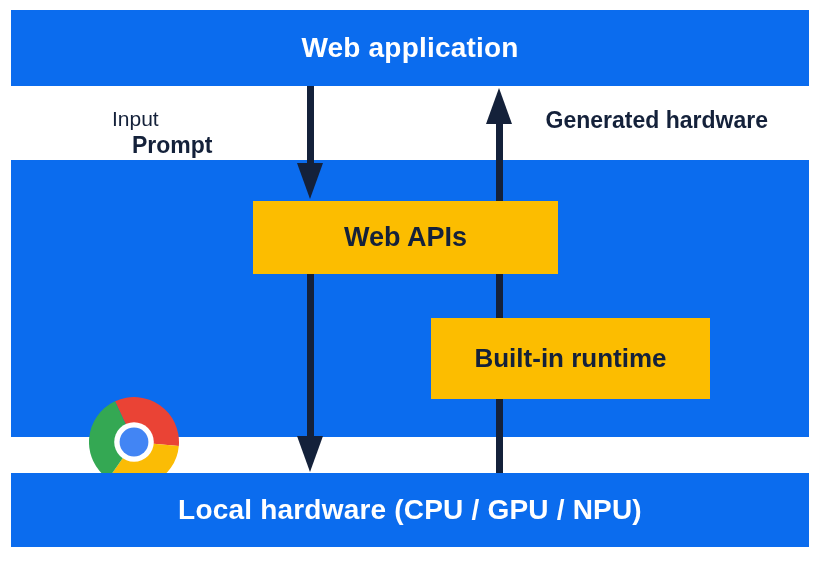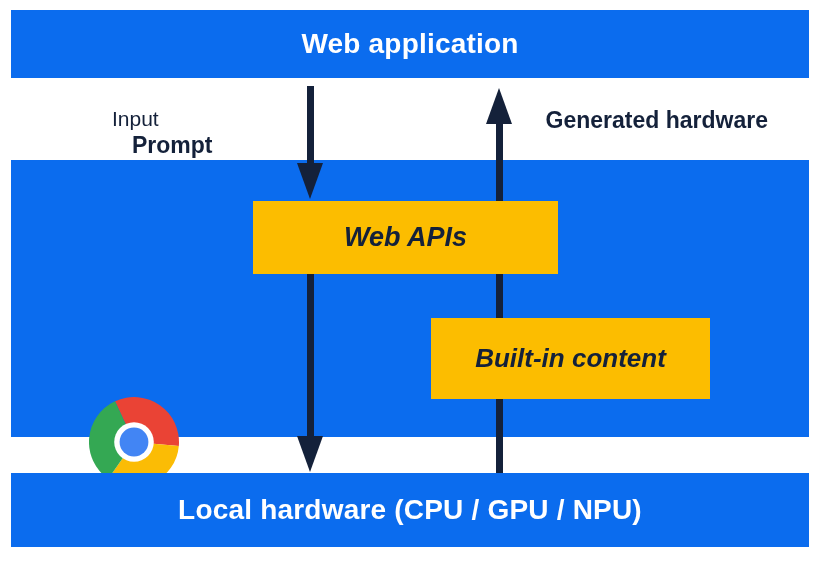--- a/index.html
+++ b/index.html
@@ -18,37 +18,37 @@
     width:820px;height:566px;
     background:var(--white);
     font-family:"Liberation Sans", sans-serif;
     overflow:hidden;
   }
   .band{
     position:absolute;left:11px;width:798px;
     background:var(--blue);
     display:flex;align-items:center;justify-content:center;
   }
-  .band-top{top:10px;height:68px;}
+  .band-top{top:10px;height:76px;}
   .band-main{top:160px;height:277px;}
   .band-bottom{top:473px;height:74px;}
   .band-label{
     color:var(--white);font-size:28px;font-weight:bold;letter-spacing:.2px;
   }
   
   .gap-labels{position:absolute;top:106px;line-height:1;}
   .gap-left{left:112px;text-align:left;}
   .gap-right{right:52px;text-align:right;}
   .gap-title{font-size:21px;color:var(--navy);font-weight:normal;line-height:25px;}
   .gap-value{font-size:23px;color:var(--navy);font-weight:bold;line-height:28px;margin-left:20px;}
   
   .ybox{
     position:absolute;background:var(--yellow);z-index:2;
     display:flex;flex-direction:column;align-items:center;justify-content:center;
-    color:var(--navy);font-weight:bold;text-align:center;font-style:italic;
+    color:var(--navy);font-weight:bold;text-align:center;
   }
   .webapis-box{left:253px;top:201px;width:305px;height:73px;font-size:27px;}
   .builtin-box{left:431px;top:318px;width:279px;height:81px;font-size:26px;line-height:33px;}
   
   .vline{position:absolute;width:7px;background:var(--navy);z-index:1;}
   .line-down-a{left:307px;top:86px;height:84px;}
   .line-down-b{left:307px;top:274px;height:174px;}
   .line-up{left:496px;top:108px;height:365px;}
   .head{position:absolute;width:0;height:0;z-index:1;
     border-left:13px solid transparent;border-right:13px solid transparent;}
@@ -96,20 +96,20 @@
   <div class="head head-down head-down-a"></div>
   <div class="vline line-down-b"></div>
   <div class="head head-down head-down-b"></div>
   <div class="vline line-up"></div>
   <div class="head head-up head-up-a"></div>
 
   <div class="ybox webapis-box">
     <span>Web APIs</span>
   </div>
   <div class="ybox builtin-box">
-    <span>Built-in content</span>
+    <span>Built-in runtime</span>
   </div>
 
   <div class="band band-bottom">
     <span class="band-label">Local hardware (CPU / GPU / NPU)</span>
   </div>
 
 </div>
 
 </body></html>

